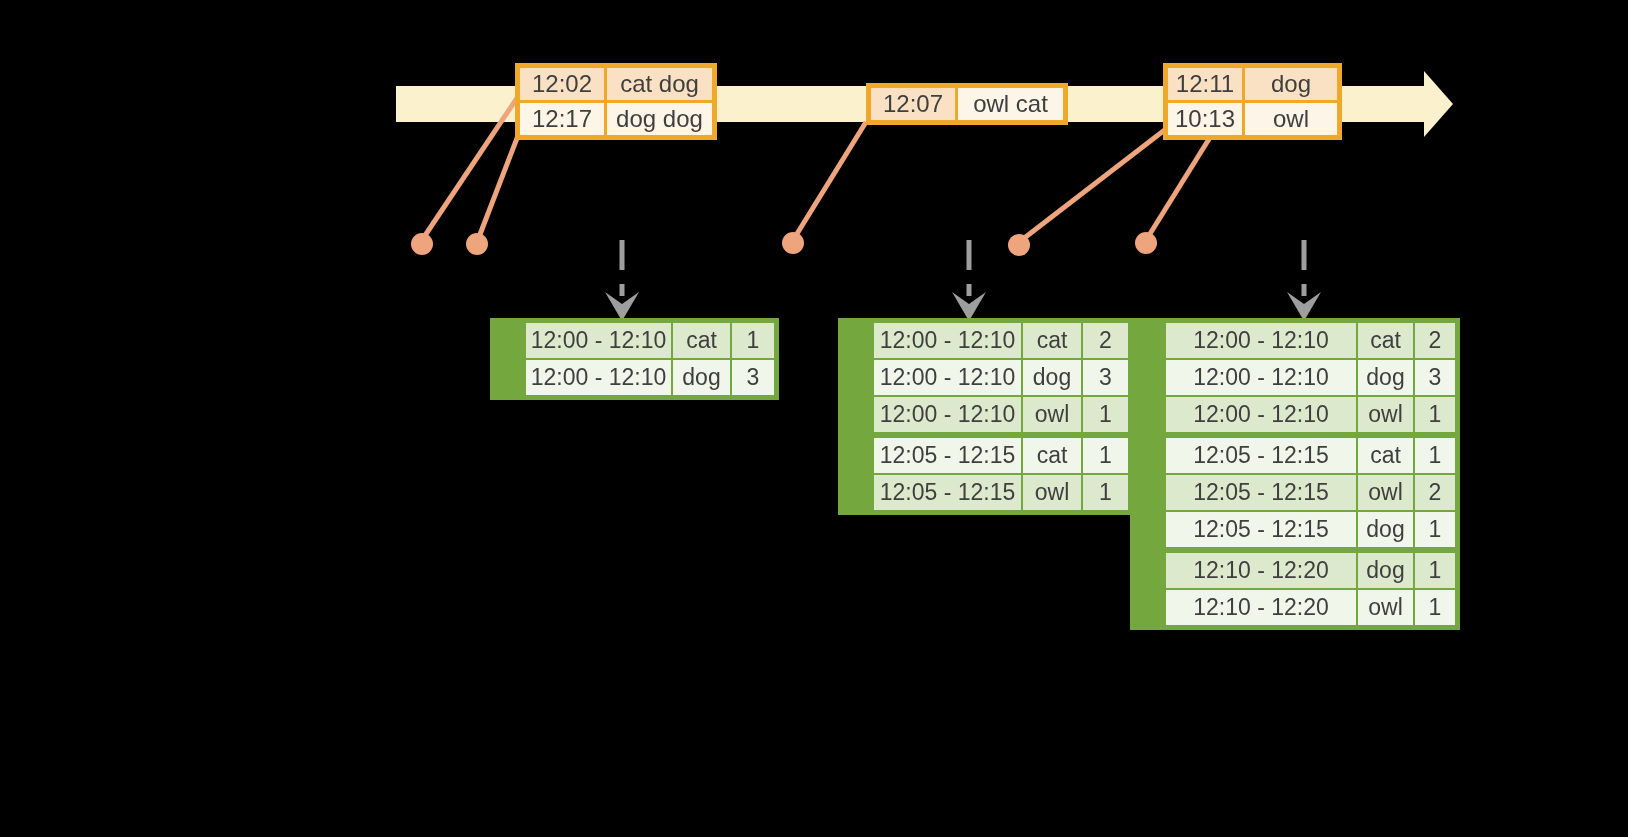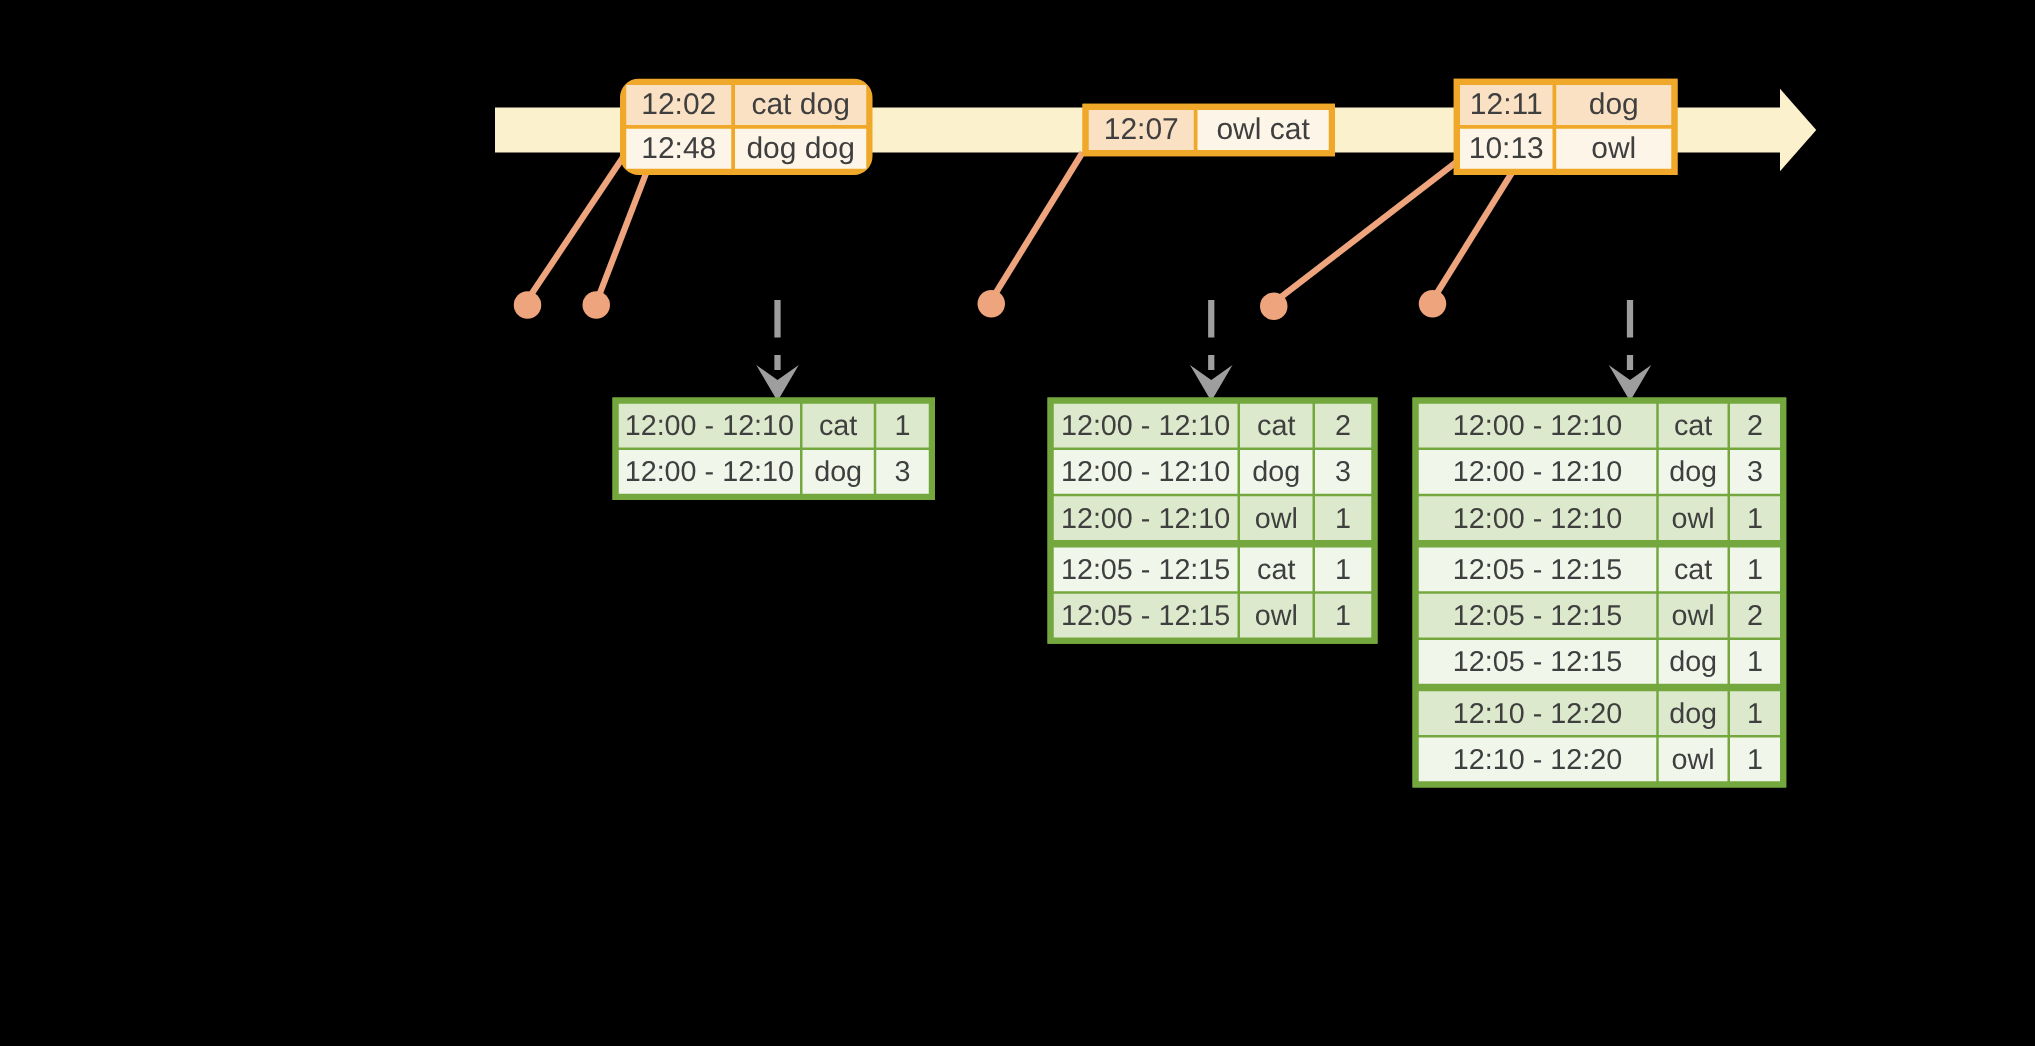--- a/index.html
+++ b/index.html
@@ -2,30 +2,30 @@
 <html><head>
 <meta charset="utf-8">
 <style>
   html,body{margin:0;padding:0;background:#000;}
   .canvas{position:relative;width:1628px;height:837px;background:#000;overflow:hidden;
           font-family:"Liberation Sans", sans-serif;color:#3f3f3f;}
   svg.overlay{position:absolute;left:0;top:0;}
 
   
   .event-box{position:absolute;border:5px solid #f0a82a;background:#f0a82a;display:grid;gap:3px;}
-  .eb1{left:496px;top:63px;grid-template-columns:84px 105px;grid-auto-rows:32px;border-radius:15px;}
+  .eb1{left:515px;top:63px;grid-template-columns:84px 105px;grid-auto-rows:32px;}
   .eb2{left:866px;top:83px;grid-template-columns:84px 105px;grid-auto-rows:32px;}
   .eb3{left:1163px;top:63px;grid-template-columns:74px 92px;grid-auto-rows:32px;}
   .ecell{display:flex;align-items:center;justify-content:center;font-size:24px;line-height:1;}
   .peach{background:#fae1c3;}
   .cream{background:#fdf5e8;}
 
   
   .rtable{position:absolute;border:5px solid #74a83f;background:#74a83f;
-          display:flex;flex-direction:column;gap:2px;}
+          display:flex;flex-direction:column;gap:2px;padding-left:31px;}
   .rt1{left:490px;top:318px;}
   .rt2{left:838px;top:318px;}
   .rt3{left:1130px;top:318px;}
   .trow{display:grid;gap:2px;}
   .rt1 .trow{grid-template-columns:145px 57px 42px;}
   .rt2 .trow{grid-template-columns:147px 58px 45px;}
   .rt3 .trow{grid-template-columns:190px 55px 40px;}
   .trow.groupstart{margin-top:4px;}
   .tcell{height:35px;display:flex;align-items:center;justify-content:center;
          font-size:23px;line-height:1;}
@@ -64,21 +64,21 @@
     <g fill="#9e9e9e">
       <path d="M605 292 L622 321 L639 292 L622 304 Z"></path>
       <path d="M952 292 L969 321 L986 292 L969 304 Z"></path>
       <path d="M1287 292 L1304 321 L1321 292 L1304 304 Z"></path>
     </g>
   </svg>
 
   <div class="event-box eb1">
     <div class="ecell peach">12:02</div>
     <div class="ecell peach">cat dog</div>
-    <div class="ecell cream">12:48</div>
+    <div class="ecell cream">12:17</div>
     <div class="ecell cream">dog dog</div>
   </div>
 
   <div class="event-box eb2">
     <div class="ecell peach">12:07</div>
     <div class="ecell cream">owl cat</div>
   </div>
 
   <div class="event-box eb3">
     <div class="ecell peach">12:11</div>

